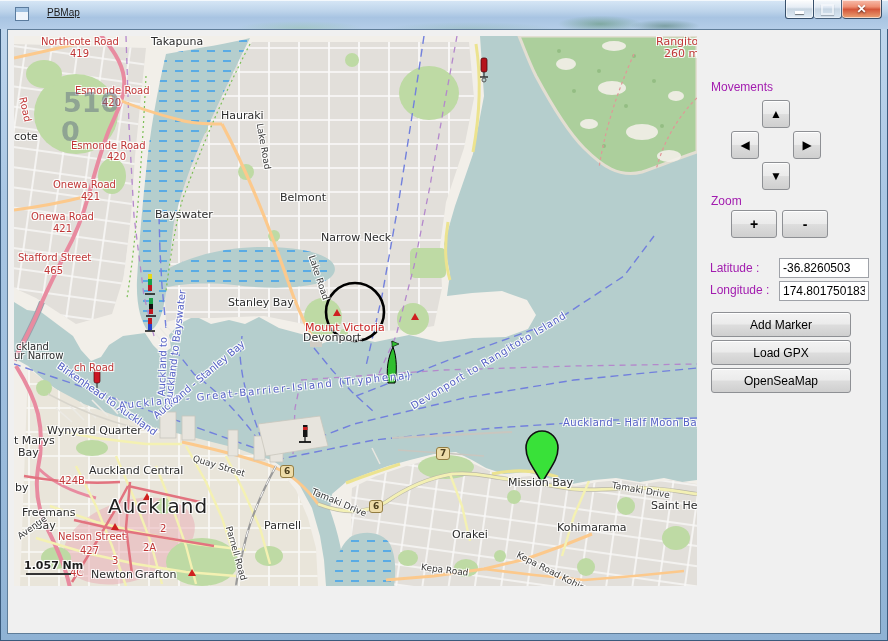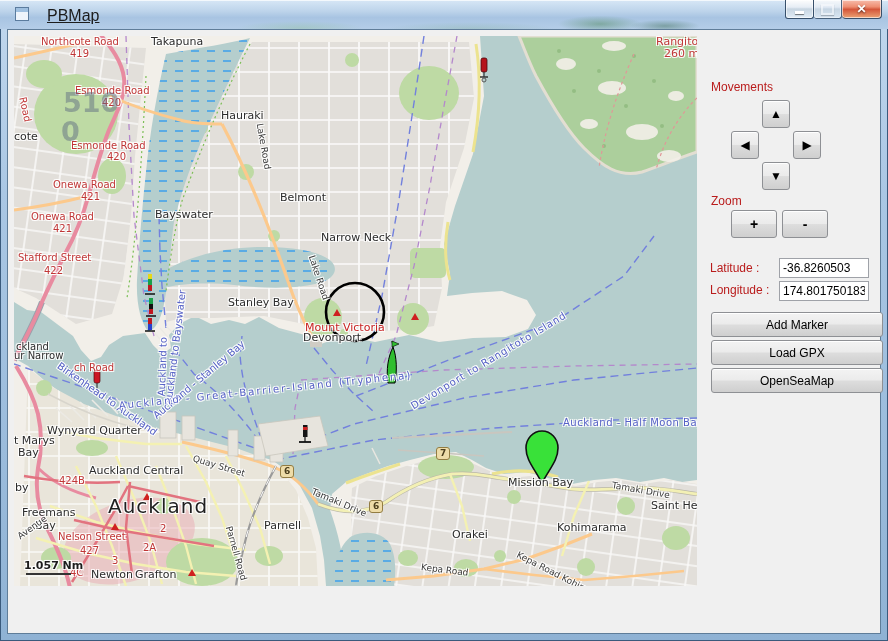--- a/index.html
+++ b/index.html
@@ -12,21 +12,21 @@
     background:
       radial-gradient(60px 12px at 600px 24px, rgba(70,130,80,.45), transparent 70%),
       radial-gradient(90px 10px at 300px 28px, rgba(140,190,150,.38), transparent 70%),
       radial-gradient(50px 9px at 665px 26px, rgba(50,100,70,.42), transparent 70%),
       radial-gradient(120px 10px at 470px 29px, rgba(120,170,140,.30), transparent 70%),
       linear-gradient(180deg,#d7e7f6 0%,#bcd3ea 40%,#a8c4e2 60%,#b4cde8 100%);
     box-shadow:inset 0 1px 0 rgba(255,255,255,.7);}
   .app-icon{position:absolute;left:15px;top:7px;width:14px;height:14px;background:#eef4fb;
     border:1px solid #5b7c9e;box-sizing:border-box;}
   .app-icon::before{content:"";position:absolute;left:0;top:0;width:100%;height:4px;background:#9fc0e0;}
-  .title-text{position:absolute;left:47px;top:7px;font-size:16px;color:#1c1c1c;text-decoration:underline;}
+  .title-text{position:absolute;left:47px;top:7px;font-size:10px;color:#1c1c1c;text-decoration:underline;}
   .winbtns{position:absolute;top:0;right:6px;display:flex;}
   .winbtn{height:19px;border:1px solid #37506b;border-top:none;display:flex;align-items:center;justify-content:center;
     background:linear-gradient(180deg,#fdfdfd,#e6edf5 40%,#c7d5e1 50%,#dfeaf4 95%);
     box-shadow:inset 0 0 0 1px rgba(255,255,255,.6);box-sizing:border-box;}
   .winbtn.min{width:29px;border-radius:0 0 3px 3px;}
   .winbtn.max{width:28px;border-left:none;border-radius:0 0 3px 3px;opacity:.85;}
   .winbtn.close{width:40px;border-left:none;border-radius:0 0 4px 4px;
     background:linear-gradient(180deg,#f7bcab,#ee8e72 38%,#d4563a 52%,#e99b6e 95%);}
   .g-min{width:9px;height:3px;background:#fff;box-shadow:0 1px 1px rgba(0,0,0,.5);margin-top:6px;}
   .g-max{width:9px;height:7px;border:2px solid #fff;box-shadow:0 1px 1px rgba(0,0,0,.4);opacity:.65;}
@@ -46,28 +46,28 @@
   .ferry{font-size:10px;color:#5560c6;}
   .depth{font-size:27px;color:rgba(96,110,130,.5);font-weight:bold;}
   .scale{font-size:11px;font-weight:bold;color:#1d1d1d;}
   .place,.city,.peak,.road,.street,.ferry,.scale{
     text-shadow:-1px -1px 0 rgba(255,255,255,.9),1px -1px 0 rgba(255,255,255,.9),
       -1px 1px 0 rgba(255,255,255,.9),1px 1px 0 rgba(255,255,255,.9),0 0 2px #fff;}
   .shield{font-size:9px;font-weight:bold;color:#4c3f1e;background:#eedca8;border:1px solid #927c42;
     border-radius:3px;padding:0 3px;line-height:11px;}
   .scale-line{position:absolute;left:12px;top:537px;width:45px;height:2px;background:#333;}
   
-  .side-label{position:absolute;font-size:12px;color:#b91c1c;}
+  .side-label{position:absolute;font-size:12px;color:#a21caf;}
   .btn{position:absolute;border:1px solid #8e9094;border-radius:3px;color:#000;
     background:linear-gradient(180deg,#f3f3f3,#ebebeb 48%,#dddddd 52%,#cfcfcf);
     box-shadow:inset 0 1px 0 #fff;display:flex;align-items:center;justify-content:center;
     font-family:"Liberation Sans",sans-serif;box-sizing:border-box;cursor:default;}
   .arrow{width:28px;height:28px;font-size:12px;}
   .zbtn{width:46px;height:28px;font-size:14px;font-weight:bold;}
-  .bigbtn{width:172px;height:25px;font-size:12px;}
+  .bigbtn{width:140px;height:25px;font-size:12px;}
   .tbox{position:absolute;width:90px;height:20px;border:1px solid #9fa2a8;background:#fff;
     font-size:12px;font-family:"Liberation Sans",sans-serif;padding:0 3px;box-sizing:border-box;color:#000;}
 </style>
 </head>
 <body>
 
 <div class="window">
 
   <div class="titlebar">
     <div class="app-icon"></div>
@@ -359,21 +359,21 @@
           <div class="ml road" style="left: 56px; top: 13px;">419</div>
           <div class="ml road" style="left: 61px; top: 50px;">Esmonde Road</div>
           <div class="ml road" style="left: 88px; top: 62px;">420</div>
           <div class="ml road" style="left: 57px; top: 105px;">Esmonde Road</div>
           <div class="ml road" style="left: 93px; top: 116px;">420</div>
           <div class="ml road" style="left: 39px; top: 144px;">Onewa Road</div>
           <div class="ml road" style="left: 67px; top: 156px;">421</div>
           <div class="ml road" style="left: 17px; top: 176px;">Onewa Road</div>
           <div class="ml road" style="left: 39px; top: 188px;">421</div>
           <div class="ml road" style="left: 4px; top: 217px;">Stafford Street</div>
-          <div class="ml road" style="left: 30px; top: 230px;">422</div>
+          <div class="ml road" style="left: 30px; top: 230px;">465</div>
           <div class="ml road" style="left: 12px; top: 327px; margin-left: 48px;">ch Road</div>
           <div class="ml road" style="left: 8px; top: 56px; transform: rotate(78deg);">Road</div>
           <div class="ml road" style="left: 45px; top: 440px;">424B</div>
           <div class="ml road" style="left: 44px; top: 496px;">Nelson Street</div>
           <div class="ml road" style="left: 66px; top: 510px;">427</div>
           <div class="ml road" style="left: 98px; top: 520px;">3</div>
           <div class="ml road" style="left: 129px; top: 507px;">2A</div>
           <div class="ml road" style="left: 56px; top: 532px;">4C</div>
           <div class="ml road" style="left: 146px; top: 488px;">2</div>
           <div class="ml road" style="left: 642px; top: 0px; font-size: 11px;">Rangito</div>

